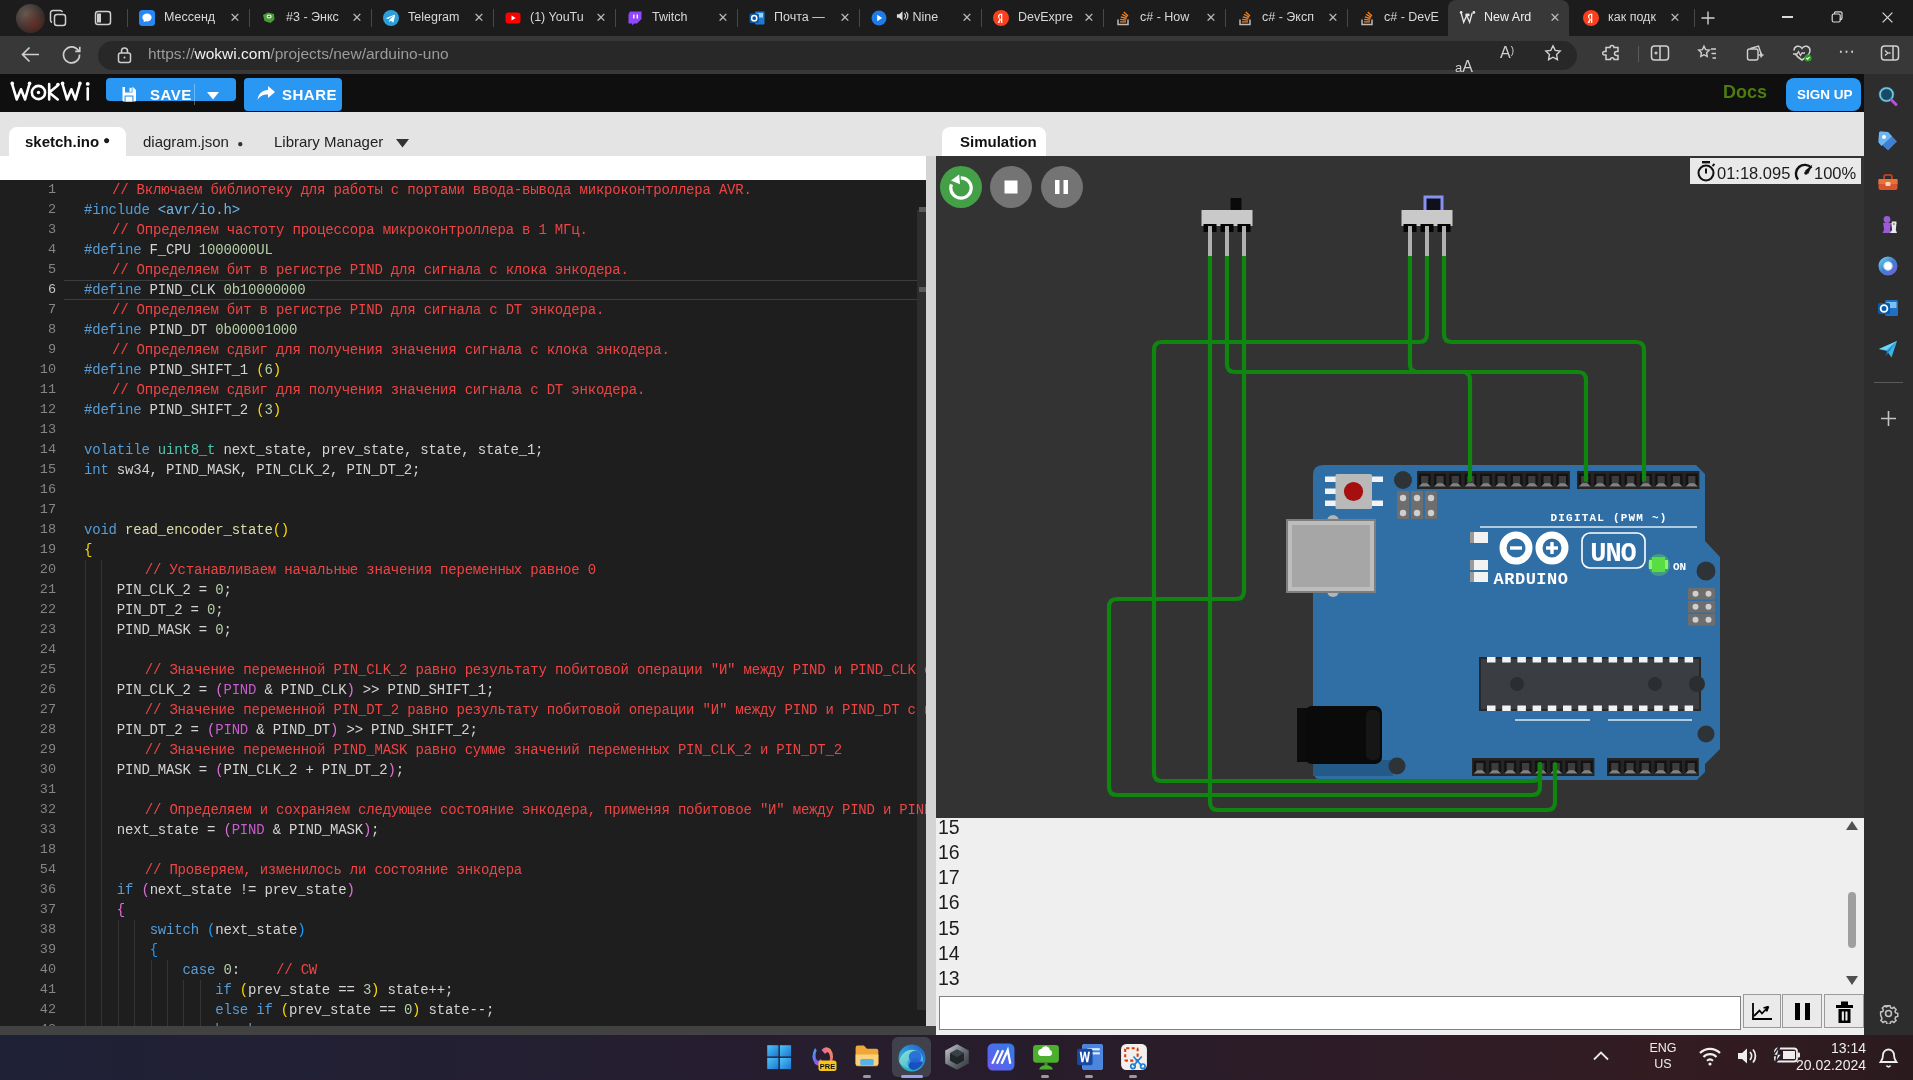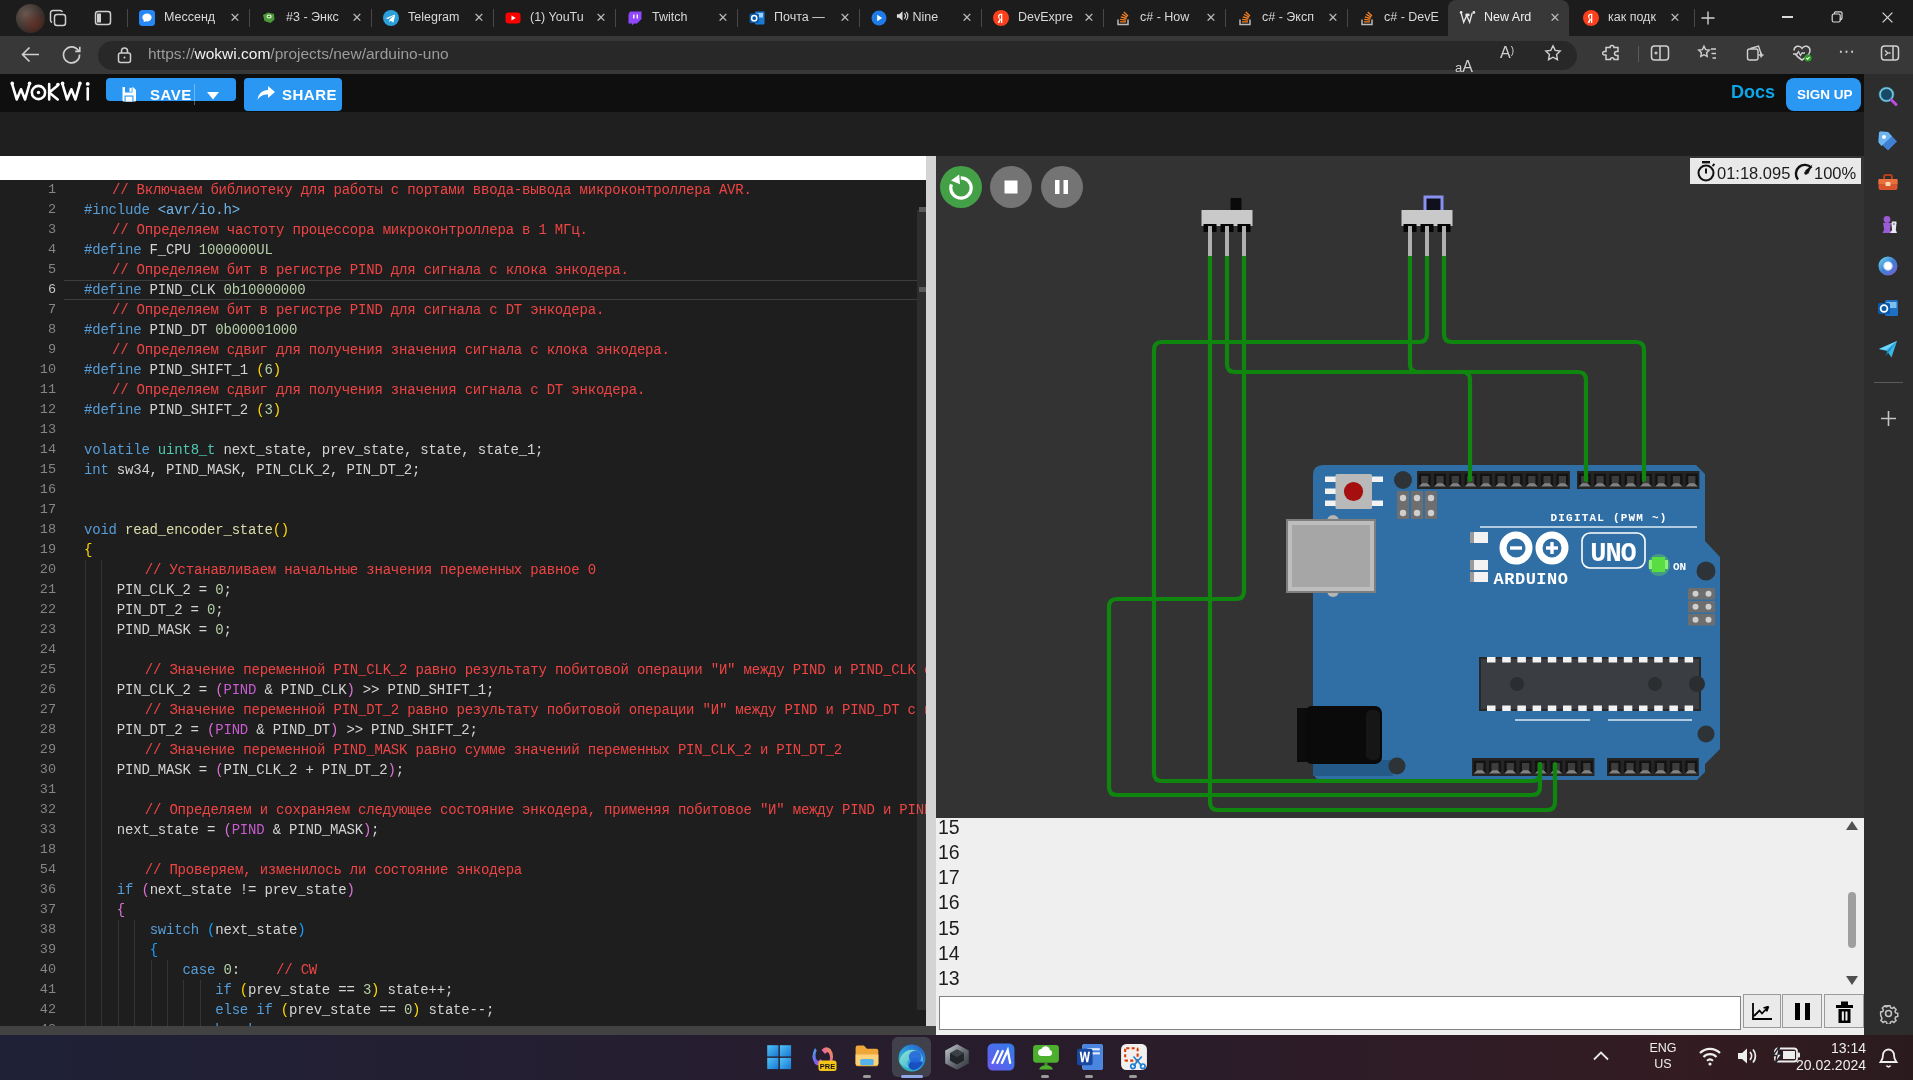--- a/index.html
+++ b/index.html
@@ -286,23 +286,37 @@
       <svg class="abs" style="left:101px;top:14px" width="12" height="8" viewBox="0 0 12 8" fill="#fff">
           <path d="M0 0 h12 l-6 7.5z"></path>
         </svg>
     </div>
     <div class="bluebtn" style="left:244px;top:4px;width:98px;height:33px;">
       <svg class="abs" style="left:13px;top:8px" width="18" height="17" viewBox="0 0 18 17" fill="#fff">
           <path d="M11 0 l7 6-7 6 V8.5 C5.5 8.5 2.5 10.5 0.5 14 1 9 4 4.5 11 4 z"></path>
         </svg>
       <span class="abs" style="left:38px;top:8px;font-size:15px;letter-spacing:.5px;">SHARE</span>
     </div>
-    <div class="abs" style="left:1723px;top:8px;color:#0ea5e9;font-size:18px;font-weight:bold;margin-left:8px;">Docs</div>
+    <div class="abs" style="left:1723px;top:8px;color:#4d7c0f;font-size:18px;font-weight:bold;">Docs</div>
     <div class="bluebtn" style="left:1786px;top:4px;width:75px;height:33px;border-radius:8px;">
         <span class="abs" style="left:11px;top:9px;font-size:13.5px;">SIGN UP</span>
+      </div>
+  </div>
+  <div class="abs" id="tabstrip">
+    <div class="ftab" style="left:9px;width:117px;">
+        <span class="abs" style="left:16px;top:6px;font-size:15px;font-weight:bold;color:#111;">sketch.ino</span>
+        <span class="abs" style="left:94px;top:6px;color:#1a1a1a;font-size:12px;">●</span>
+      </div>
+    <div class="abs" style="left:143px;top:21px;font-size:15px;color:#222;">diagram.json&nbsp;&nbsp;<span style="font-size:10px;color:#333;">●</span></div>
+    <div class="abs" style="left:274px;top:21px;font-size:15px;color:#222;">Library Manager</div>
+    <svg class="abs" style="left:396px;top:27px" width="13" height="9" viewBox="0 0 13 9" fill="#333">
+        <path d="M0 0 h13 l-6.5 8.5z"></path>
+      </svg>
+    <div class="ftab" style="left:942px;width:104px;">
+        <span class="abs" style="left:18px;top:6px;font-size:15px;font-weight:bold;color:#111;">Simulation</span>
       </div>
   </div>
   <div class="abs" id="whiteband"></div>
   <div class="abs" id="editor">
 
     <div class="abs" style="left:64px;top:100px;width:853px;height:20px;border-top:1px solid #3d3d3d;border-bottom:1px solid #3d3d3d;"></div>
     <div id="gutter">
         <div>1</div>
         <div>2</div>
         <div>3</div>

